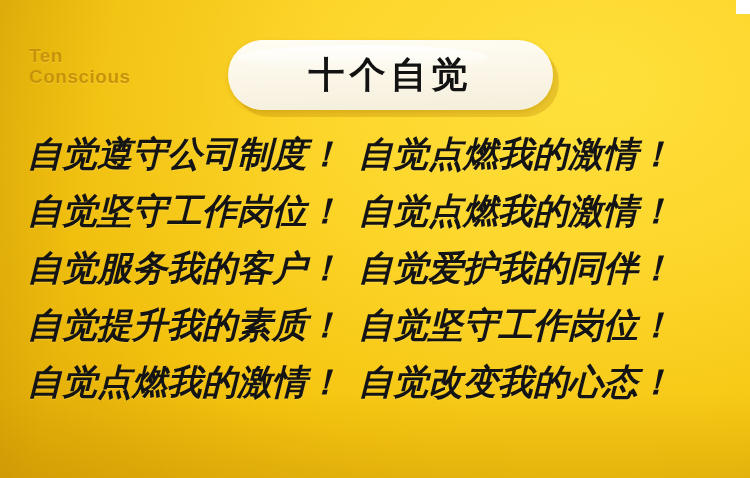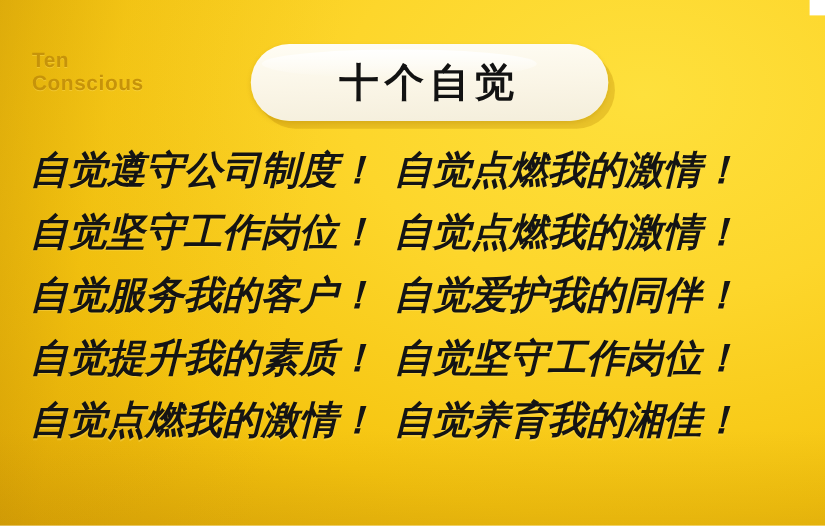--- a/index.html
+++ b/index.html
@@ -180,18 +180,18 @@
       <div class="slogan col-right">自觉爱护我的同伴！</div>
     </div>
 
     <div class="slogan-row">
       <div class="slogan col-left">自觉提升我的素质！</div>
       <div class="slogan col-right">自觉坚守工作岗位！</div>
     </div>
 
     <div class="slogan-row">
       <div class="slogan col-left">自觉点燃我的激情！</div>
-      <div class="slogan col-right">自觉养育我的湘佳！</div>
+      <div class="slogan col-right">自觉改变我的心态！</div>
     </div>
 
   </div>
 
 </div>
 
 </body></html>

